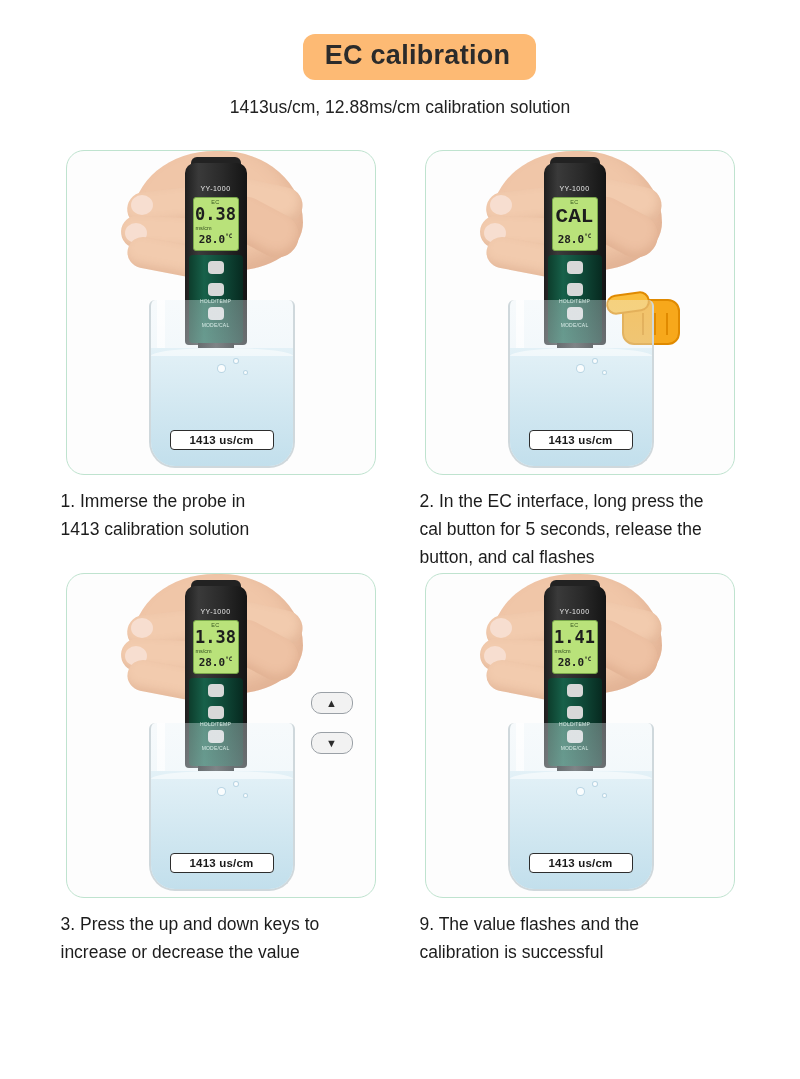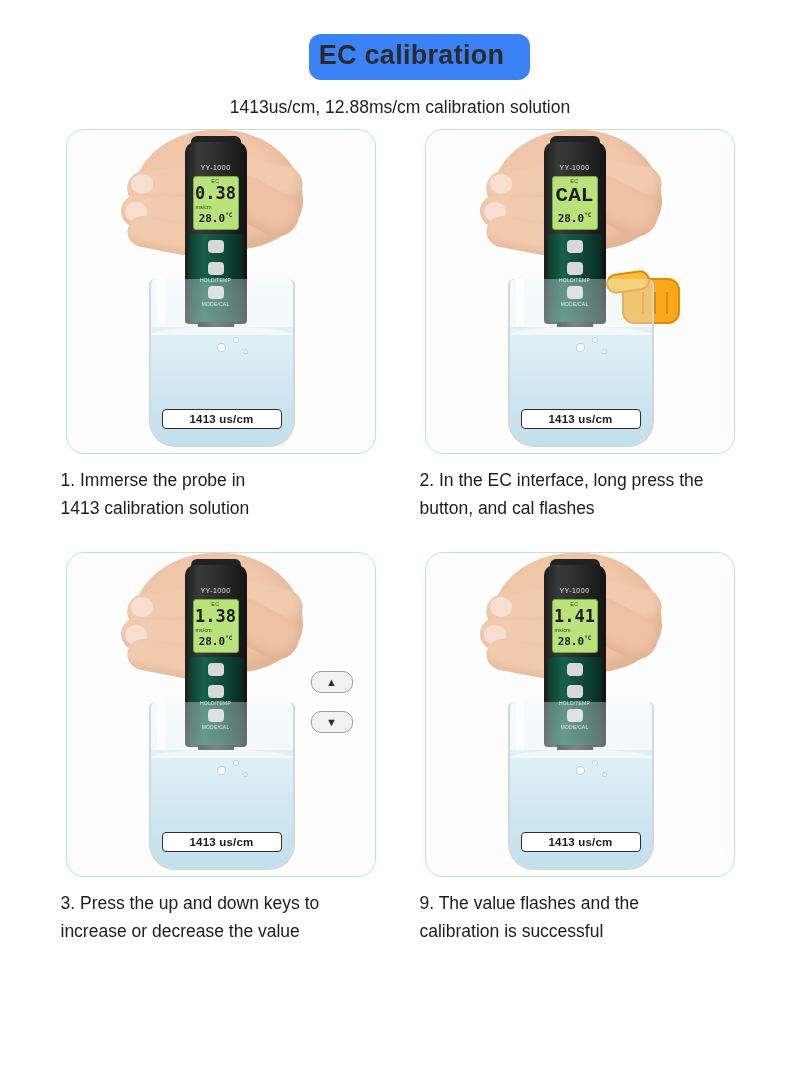--- a/index.html
+++ b/index.html
@@ -18,41 +18,41 @@
   }
 
   
   .title-wrap {
     width: 100%;
     display: flex;
     justify-content: center;
     padding-top: 34px;
   }
   .title-pill {
-    background: #3b82f6;
+    background: #fdba74;
     border-radius: 12px;
-    padding: 7px 26px 9px 10px;
+    padding: 7px 26px 9px 22px;
     font-size: 27px;
     font-weight: bold;
     color: #2b2b2b;
     letter-spacing: 0.3px;
     line-height: 1.1;
     margin-left: 39px;
   }
   .subtitle {
     margin-top: 14px;
     text-align: center;
     font-size: 17.5px;
     line-height: 1.55;
     color: #222;
   }
 
   
   .grid {
-    margin-top: 8px;
+    margin-top: 29px;
     padding: 0 58px;
     display: grid;
     grid-template-columns: 1fr 1fr;
     column-gap: 34px;
     row-gap: 0px;
   }
   .cell { display: flex; flex-direction: column; align-items: center; }
 
   .photo {
     position: relative;
@@ -237,21 +237,21 @@
   }
   .bubble {
     position: absolute; border-radius: 50%;
     background: rgba(255,255,255,0.85);
     border: 1px solid rgba(180,210,225,0.9);
   }
   .glass-label {
     position: absolute;
     left: 50%; transform: translateX(-50%);
     bottom: 16px;
-    width: 120px; height: 20px;
+    width: 104px; height: 20px;
     background: #fff;
     border: 1.5px solid #2d2d2d;
     border-radius: 4px;
     display: flex; align-items: center; justify-content: center;
     font-size: 11.5px; font-weight: bold; color: #1a1a1a;
     letter-spacing: 0.2px;
   }
 
   
   .tap-hand {
@@ -411,20 +411,21 @@
             <div class="bubble" style="left:66px;top:16px;width:9px;height:9px;"></div>
             <div class="bubble" style="left:82px;top:10px;width:6px;height:6px;"></div>
             <div class="bubble" style="left:92px;top:22px;width:5px;height:5px;"></div>
           </div>
           <div class="glass-label">1413 us/cm</div>
         </div>
       </div>
 
       <div class="caption">
         <div>2. In the EC interface, long press the</div>
+        <div>cal button for 5 seconds, release the</div>
         <div>button, and cal flashes</div>
       </div>
     </div>
 
     <div class="cell">
       <div class="photo tall">
 
         <div class="hand">
           <div class="palm"></div>
           <div class="finger f1"></div>

